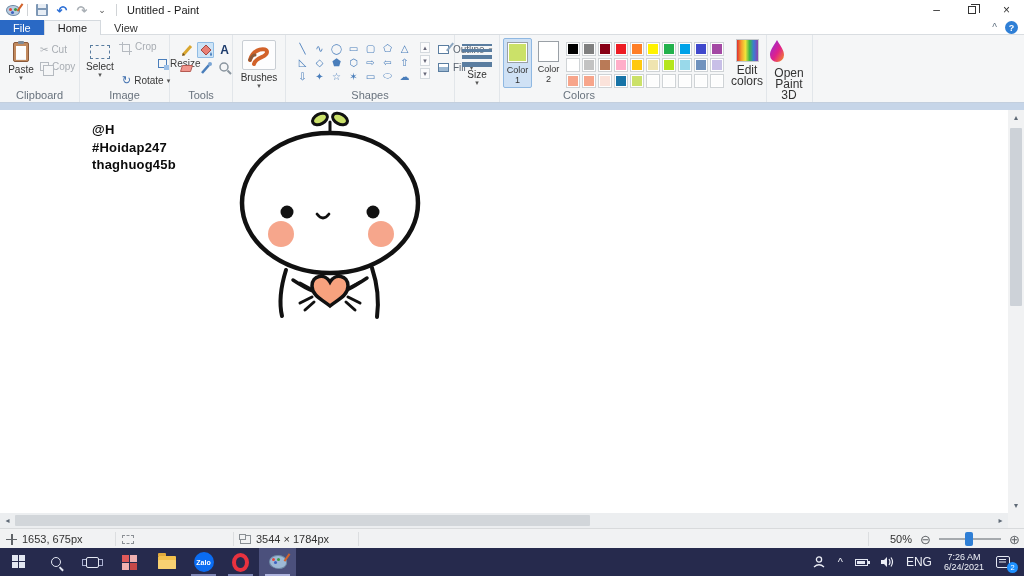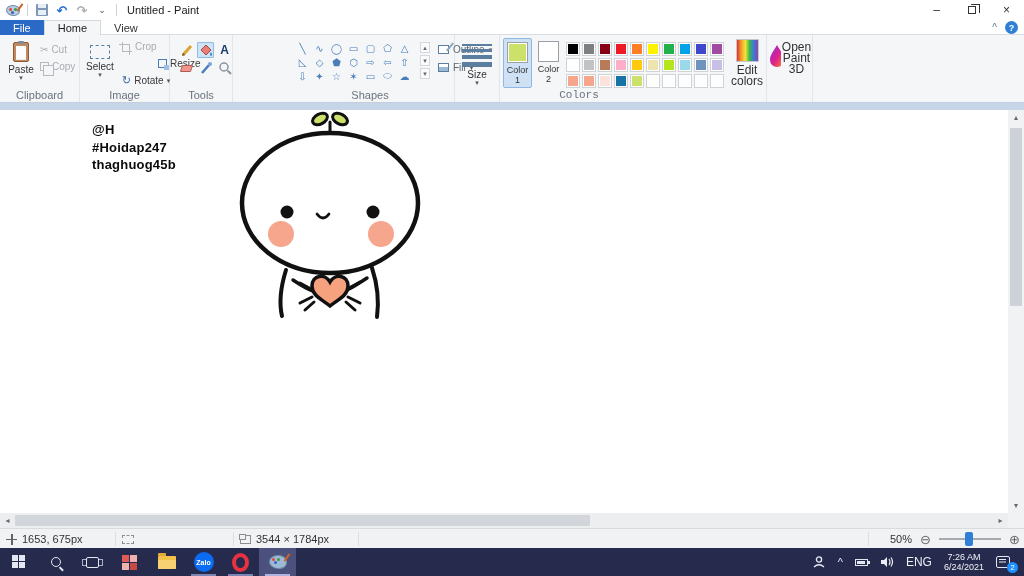--- a/index.html
+++ b/index.html
@@ -81,21 +81,21 @@
   .size-icon i { display:block; width:30px; background:#5a7da0; }
   .colorbtn { position:absolute; top:3px; width:29px; height:50px; display:flex; flex-direction:column; align-items:center; padding-top:3px; border-radius:2px; }
   .colorbtn-sel { background:#cfe1f5; border:1px solid #8fb8e2; }
   .swatch-big { width:21px; height:21px; border:1px solid #9aa0a6; box-shadow:inset 0 0 0 1px #fff; }
   .colorbtn .cap { font-size:9px; color:#333; line-height:10px; margin-top:2px; text-align:center; }
   .palette-grid { position:absolute; left:66px; top:7px; display:grid; grid-template-columns:repeat(10,16px); grid-template-rows:repeat(3,16px); }
   .sw { width:14px; height:14px; border:1px solid #cfd3d6; box-shadow:inset 0 0 0 1px #fff; }
   .editcolors { position:absolute; left:230px; top:4px; width:34px; display:flex; flex-direction:column; align-items:center; }
   .rainbow { width:23px; height:23px; border:1px solid #c4c8cc; background:linear-gradient(to right,#e03030,#f59b2d,#f2e43a,#3cb54a,#3a7bd5,#8e44ad); }
   .editcolors .cap, .p3d .cap { font-size:12px; color:#333; text-align:center; line-height:11px; margin-top:3px; }
-  .p3d { display:flex; flex-direction:row; align-items:center; padding-top:4px; width:100%; }
+  .p3d { display:flex; flex-direction:column; padding-top:4px; width:100%; }
 
   
   #topstrip { left:0; top:103px; width:1024px; height:7px; background:#c6d5e8; }
   #canvas { left:0; top:110px; width:1008px; height:403px; background:#fff; }
   .canvas-text { position:absolute; left:92px; top:11px; font-size:13px; font-weight:600; color:#0b0b0b; line-height:17.5px; letter-spacing:.2px; }
   
   #vscroll { left:1008px; top:110px; width:16px; height:403px; background:#f1f2f3; }
   #vscroll .arrow, #hscroll .arrow { color:#5f6a76; font-size:8px; display:flex; align-items:center; justify-content:center; }
   .vthumb { position:absolute; left:2px; top:18px; width:12px; height:178px; background:#cdd2d8; border-radius:1px; }
   #hscroll { left:0; top:513px; width:1008px; height:15px; background:#eceef0; }
@@ -266,20 +266,32 @@
         <span class="tool-cell">
           <svg width="14" height="14">
               <circle cx="6" cy="6" r="4" fill="none" stroke="#8a959f" stroke-width="1.5"></circle>
               <line x1="9.5" y1="9.5" x2="13" y2="13" stroke="#8a959f" stroke-width="2"></line>
             </svg>
         </span>
       </div>
       <div class="rlabel">Tools</div>
     </div>
 
+    <div class="rgroup" style="left:233px;width:53px;">
+      <div class="bigbtn" style="width:100%;">
+        <span class="brush-box">
+          <svg width="26" height="24">
+              <path d="M4,17 C7,5 21,4 21,9 C21,15 10,13 8,21" fill="none" stroke="#d2622a" stroke-width="4" stroke-linecap="round"></path>
+              <path d="M4,17 C6,13 8,12 9,12" fill="none" stroke="#8a5a3b" stroke-width="3" stroke-linecap="round"></path>
+            </svg>
+        </span>
+        <span class="cap">Brushes</span>
+        <span class="dd-arrow">▾</span>
+      </div>
+    </div>
 
     <div class="rgroup" style="left:286px;width:169px;">
       <div class="shapes-grid">
         <span class="shp">╲</span>
         <span class="shp">∿</span>
         <span class="shp">◯</span>
         <span class="shp">▭</span>
         <span class="shp">▢</span>
         <span class="shp">⬠</span>
         <span class="shp">△</span>
@@ -369,21 +381,21 @@
         <span class="sw" style="background: rgb(253, 253, 253);"></span>
         <span class="sw" style="background: rgb(253, 253, 253);"></span>
         <span class="sw" style="background: rgb(253, 253, 253);"></span>
         <span class="sw" style="background: rgb(253, 253, 253);"></span>
         <span class="sw" style="background: rgb(253, 253, 253);"></span>
       </div>
       <div class="editcolors">
         <span class="rainbow"></span>
         <span class="cap">Edit colors</span>
       </div>
-      <div class="rlabel" style="right:108px;left:0;font-family:Liberation Mono, monospace;">Colors</div>
+      <div class="rlabel" style="right:108px;left:0;">Colors</div>
     </div>
 
     <div class="rgroup" style="left:767px;width:46px;">
       <div class="p3d">
         <svg width="20" height="26">
           <defs>
               <linearGradient id="p3dg" x1="0" y1="0" x2="1" y2="1">
             <stop offset="0" stop-color="#8a2be2"></stop>
                 <stop offset="0.55" stop-color="#e0218a"></stop>
                 <stop offset="1" stop-color="#f7941d"></stop>

